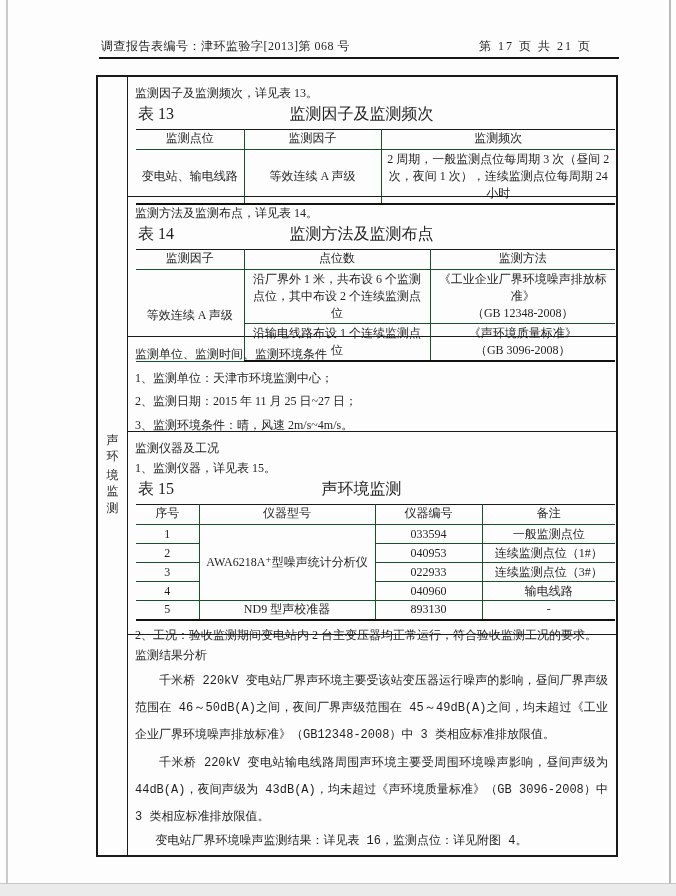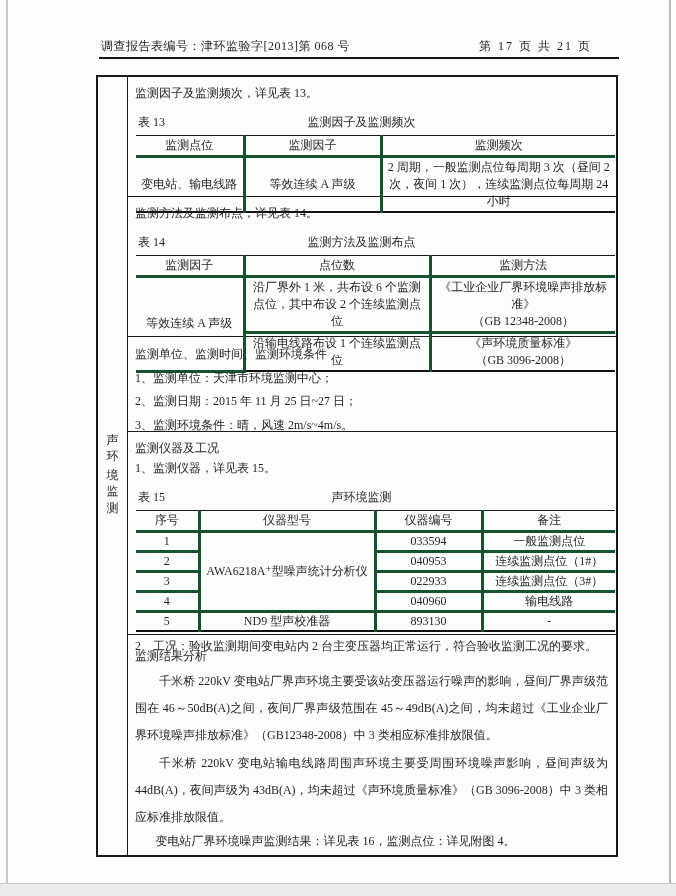--- a/index.html
+++ b/index.html
@@ -41,41 +41,41 @@
     writing-mode: vertical-rl; text-orientation: upright;
     font-size: 12px; letter-spacing: 17px; line-height: 30px;
   }
   .content-col { flex: 1; display: flex; flex-direction: column; min-width: 0; }
   .sec { padding: 6px 8px 0 7px; font-size: 12px; }
   .sec-b { border-bottom: 1px solid #1a1a1a; }
   .row1 { height: 120px; }
   .row2 { height: 140px; }
   .row3 { height: 95px; }
   .row4 { height: 203px; }
-  .row5 { flex: 1; display: flex; flex-direction: column; }
+  .row5 { flex: 1; display: flex; flex-direction: column; font-family: Liberation Mono, monospace; }
 
   .intro-line { line-height: 20px; }
-  .tcap { position: relative; height: 23px; margin-top: 9px; font-size: 12px; }
+  .tcap { position: relative; height: 23px; margin-top: 3px; font-size: 16px; }
   .tcap .tno { position: absolute; left: 3px; bottom: 4px; }
   .tcap .ttitle { position: absolute; left: 0; right: 20px; bottom: 4px; text-align: center; }
 
   table.doc-table {
     border-collapse: collapse; table-layout: fixed;
     width: 479px; margin-left: 1px;
     font-size: 12px;
   }
   .doc-table th, .doc-table td {
-    border: 3px solid #14532d;
+    border: 1px solid #14532d;
     font-weight: normal; text-align: center; vertical-align: middle;
     padding: 1px 5px; line-height: 17px;
   }
   .doc-table th:first-child, .doc-table td.fc { border-left: none; }
   .doc-table th:last-child,  .doc-table td.lc { border-right: none; }
   .doc-table tr.head { height: 17px; }
-  .doc-table tr.head th { border-top: 1.5px solid #1a1a1a; }
+  .doc-table tr.head th { border-top: 1.5px solid #1a1a1a; font-family: Liberation Mono, monospace; }
   .doc-table tr.bot td { border-bottom: 2px solid #111; }
 
   .t13 col.c1 { width: 108px; } .t13 col.c2 { width: 137px; } .t13 col.c3 { width: 234px; }
   .t13 tr.data { height: 39px; }
   .t14 col.c1 { width: 108px; } .t14 col.c2 { width: 186px; } .t14 col.c3 { width: 185px; }
   .t14 tr.data { height: 37px; }
   .t15 col.c1 { width: 63px; } .t15 col.c2 { width: 176px; } .t15 col.c3 { width: 107px; } .t15 col.c4 { width: 133px; }
   .t15 tr.data { height: 19px; } .t15 tr.head { height: 15px; }
   .t15 td { line-height: 15px; }
 

